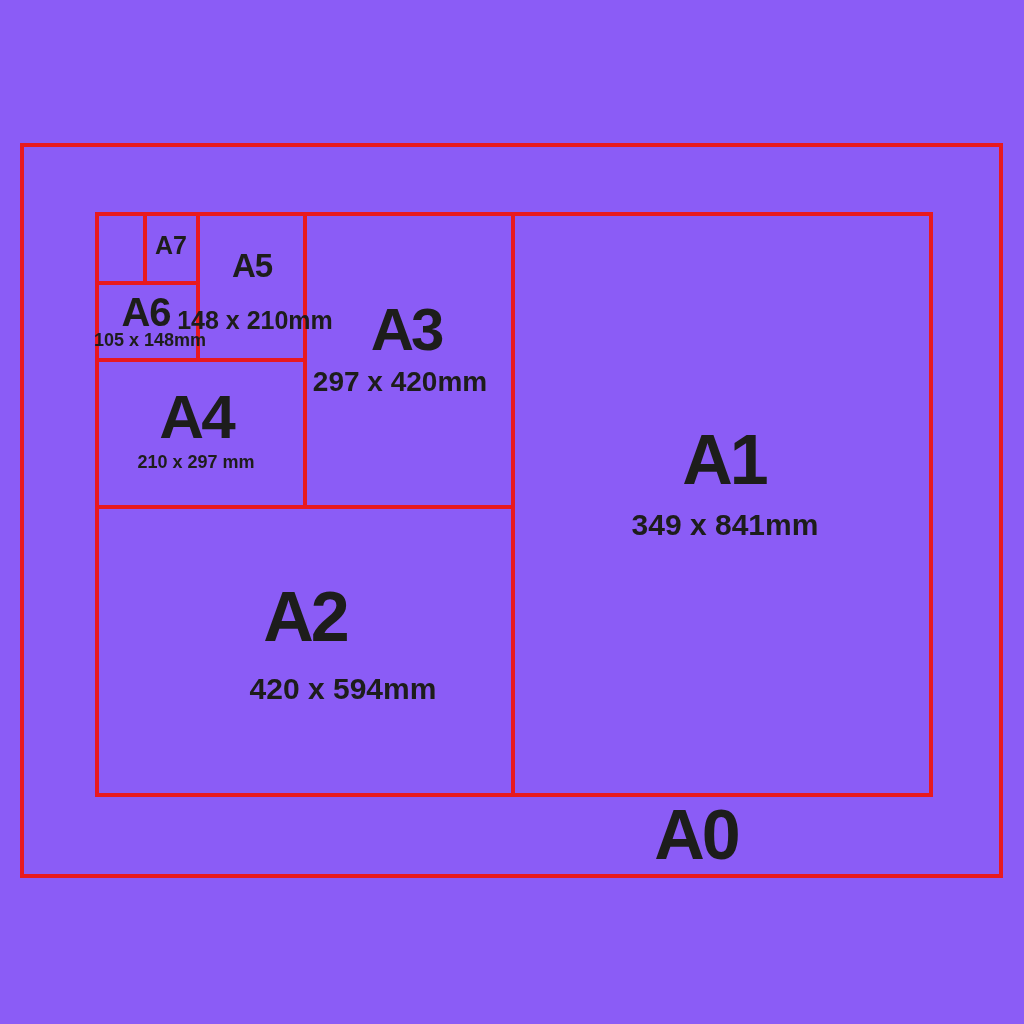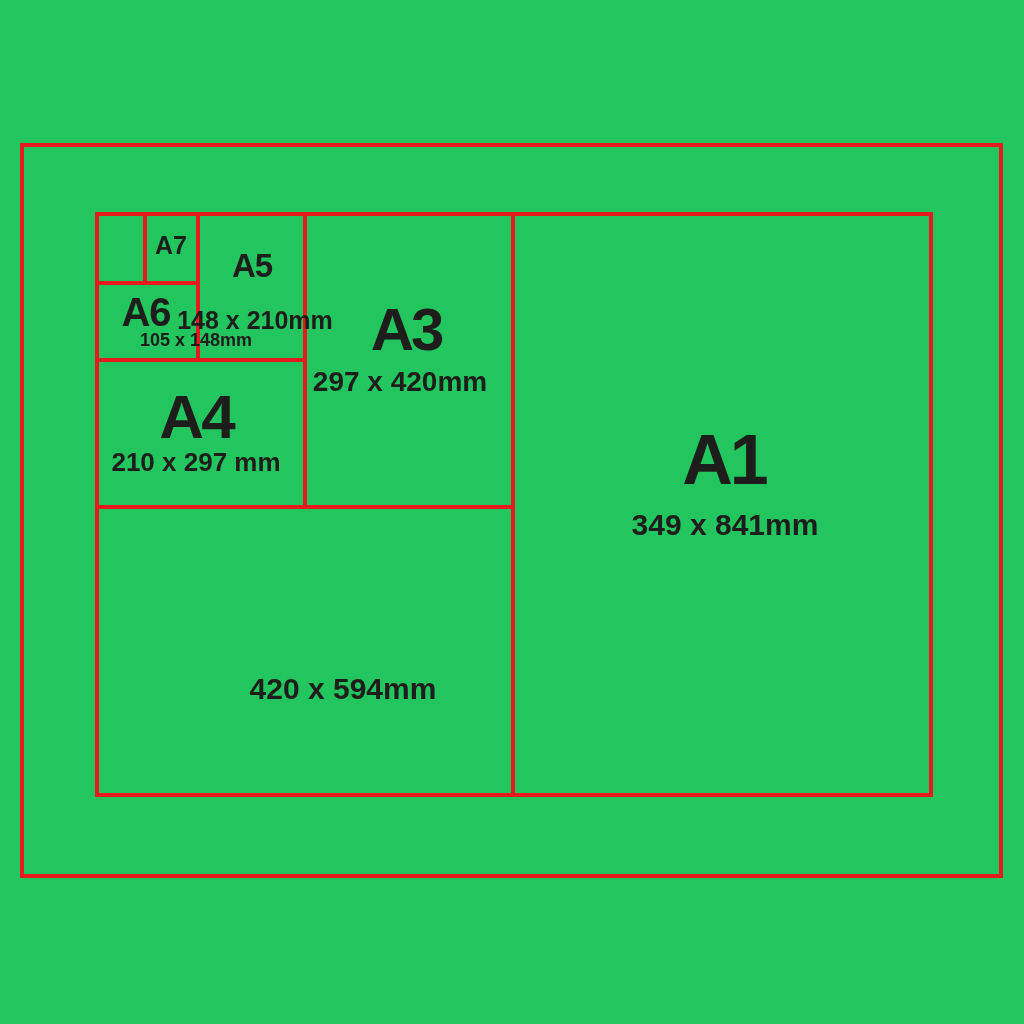--- a/index.html
+++ b/index.html
@@ -1,20 +1,20 @@
 <!DOCTYPE html>
 <html><head>
 <meta charset="utf-8">
 <style>
   html, body { margin: 0; padding: 0; background: #ffffff; }
   .canvas {
     position: relative;
     width: 1024px;
     height: 1024px;
-    background: #22c55e;
+    background: #8b5cf6;
     font-family: "Liberation Sans", sans-serif;
     color: #1d1d1b;
     overflow: hidden;
   }
   .frame {
     position: absolute;
     box-sizing: border-box;
     border: 4px solid #e8191f;
     background: transparent;
   }
@@ -29,25 +29,25 @@
     font-weight: bold;
     line-height: 1;
     text-align: center;
   }
   .size-name-xl { font-size: 70px; letter-spacing: -3px; }
   .dims-lg { font-size: 30px; }
   .dims-a0 { font-size: 32px; }
   .a3-name { font-size: 60px; letter-spacing: -3px; }
   .a3-dims { font-size: 28px; }
   .a4-name { font-size: 62px; letter-spacing: -3px; }
-  .a4-dims { font-size: 26px; }
+  .a4-dims { font-size: 18px; }
   .a5-name { font-size: 33px; letter-spacing: -1px; }
   .a5-dims { font-size: 25px; }
   .a6-name { font-size: 40px; letter-spacing: -1px; }
-  .a6-dims { font-size: 18px; margin-left: 46px; }
+  .a6-dims { font-size: 18px; }
   .a7-name { font-size: 25px; }
 </style>
 </head>
 <body>
 
 <div class="canvas">
 
   <div class="frame" style="left:20px; top:143px; width:983px; height:735px;"></div>
 
   <div class="frame" style="left:95px; top:212px; width:838px; height:585px;"></div>
@@ -67,19 +67,21 @@
 
   <div class="label a5-name" style="left:252px; top:265px;">A5</div>
   <div class="label a5-dims" style="left:255px; top:320px;">148 x 210mm</div>
 
   <div class="label a4-name" style="left:196px; top:417px;">A4</div>
   <div class="label a4-dims" style="left:196px; top:462px;">210 x 297 mm</div>
 
   <div class="label a3-name" style="left:406px; top:330px;">A3</div>
   <div class="label a3-dims" style="left:400px; top:382px;">297 x 420mm</div>
 
+  <div class="label size-name-xl" style="left:305px; top:617px;">A2</div>
   <div class="label dims-lg" style="left:299px; top:689px;margin-left:44px;">420 x 594mm</div>
 
   <div class="label size-name-xl" style="left:724px; top:460px;">A1</div>
   <div class="label dims-lg" style="left:725px; top:525px;">349 x 841mm</div>
 
+  <div class="label size-name-xl" style="left:696px; top:835px;">A0</div>
 
 </div>
 
 </body></html>

